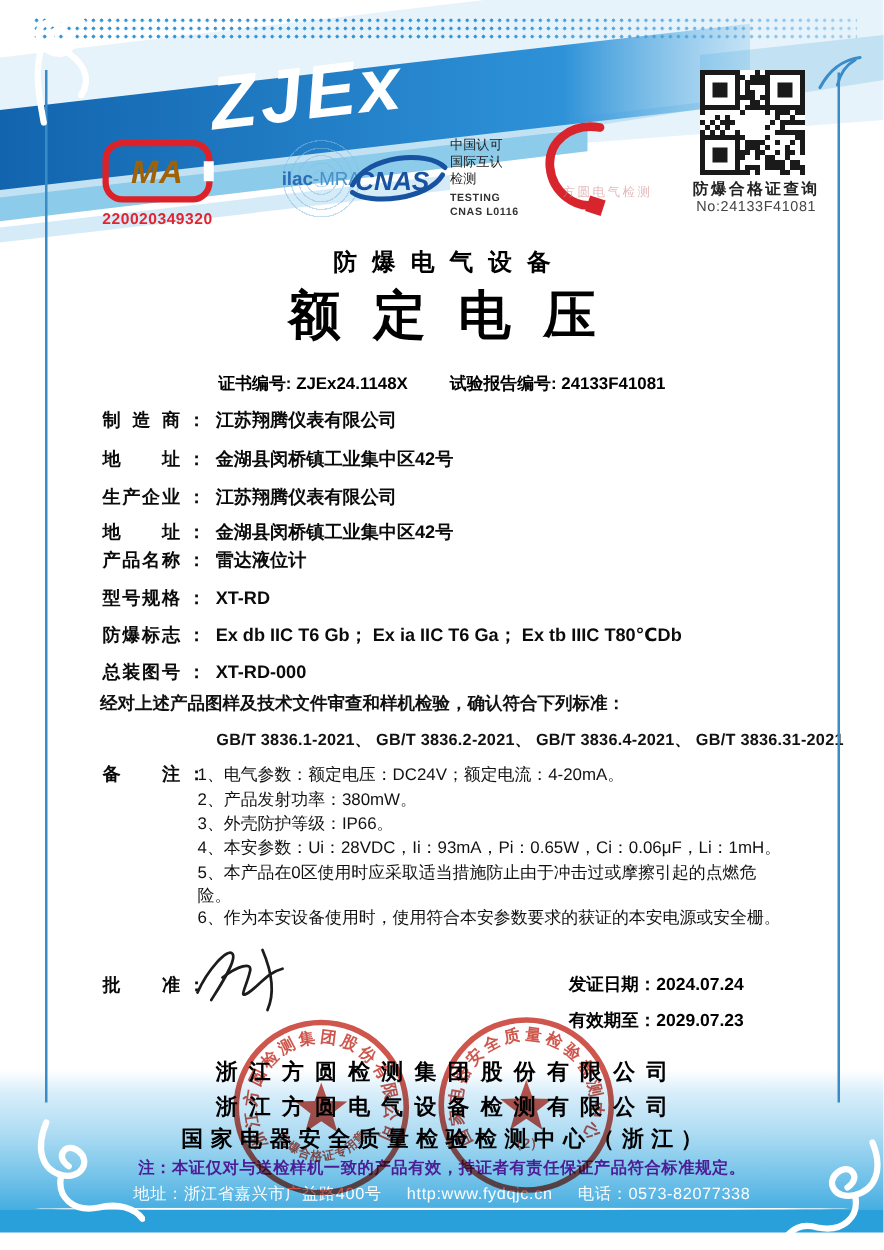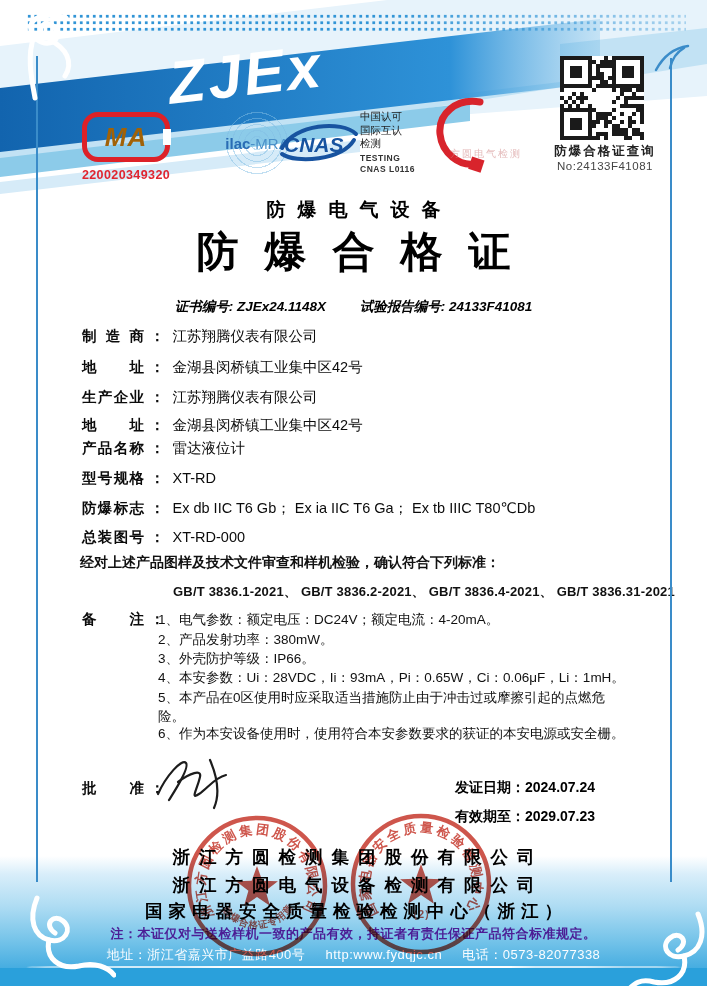--- a/index.html
+++ b/index.html
@@ -39,28 +39,28 @@
   .qr{left:560px;top:56px;z-index:2;}
   .qr-cap{left:540px;top:143px;width:130px;text-align:center;z-index:2;
     font-size:12.5px;font-weight:600;letter-spacing:2px;color:#222;}
   .qr-num{left:540px;top:160px;width:130px;text-align:center;z-index:2;
     font-size:11.5px;color:#444;letter-spacing:.5px;}
 
   
   .ctr{left:0;right:0;text-align:center;z-index:2;}
   .subtitle{top:197px;font-size:19px;font-weight:800;letter-spacing:12px;text-indent:12px;color:#000;}
   .main-title{top:224px;font-size:42px;font-weight:800;letter-spacing:26px;text-indent:26px;color:#000;}
-  .certline{top:298px;font-size:13.5px;font-weight:700;color:#000;font-style:italic;}
+  .certline{top:298px;font-size:13.5px;font-weight:700;color:#000;}
   .certline .gap{display:inline-block;width:26px;}
 
   
   .frow{left:82px;z-index:2;font-size:14.5px;font-weight:600;color:#0b0b0b;white-space:nowrap;}
   .flabel{display:inline-block;width:62px;text-align:justify;text-align-last:justify;}
   .fcolon{margin-left:6px;}
-  .fval{margin-left:8px;font-weight:400;}
+  .fval{margin-left:8px;font-weight:700;}
   .confirm{left:80px;top:554px;z-index:2;font-size:14px;font-weight:600;}
   .standards{left:173px;top:583px;z-index:2;font-size:13px;font-weight:600;letter-spacing:.2px;}
   .note-item{left:158px;width:472px;z-index:2;font-size:13.5px;font-weight:500;line-height:19px;}
 
   
   .approval{left:82px;top:779px;}
   .sig{left:148px;top:748px;z-index:2;}
   .daterow{left:455px;z-index:2;font-size:14px;font-weight:700;color:#000;}
 
   
@@ -278,21 +278,21 @@
         <rect x="54" y="2" width="28" height="28" fill="none" stroke="#1a1a1a" stroke-width="4"></rect>
         <rect x="62" y="10" width="12" height="12"></rect>
         <rect x="2" y="54" width="28" height="28" fill="none" stroke="#1a1a1a" stroke-width="4"></rect>
         <rect x="10" y="62" width="12" height="12"></rect>
       </g>
   </svg>
   <div class="abs qr-cap">防爆合格证查询</div>
   <div class="abs qr-num">No:24133F41081</div>
 
   <div class="abs ctr subtitle">防爆电气设备</div>
-  <div class="abs ctr main-title">防爆合格证</div>
+  <div class="abs ctr main-title">额定电压</div>
   <div class="abs ctr certline">
     <span>证书编号:</span>
     <span>ZJEx24.1148X</span>
     <span class="gap"></span>
     <span>试验报告编号:</span>
     <span>24133F41081</span>
   </div>
 
   <div class="abs frow" style="top:327px">
     <span class="flabel">制造商</span><span class="fcolon">：</span><span class="fval">江苏翔腾仪表有限公司</span>

